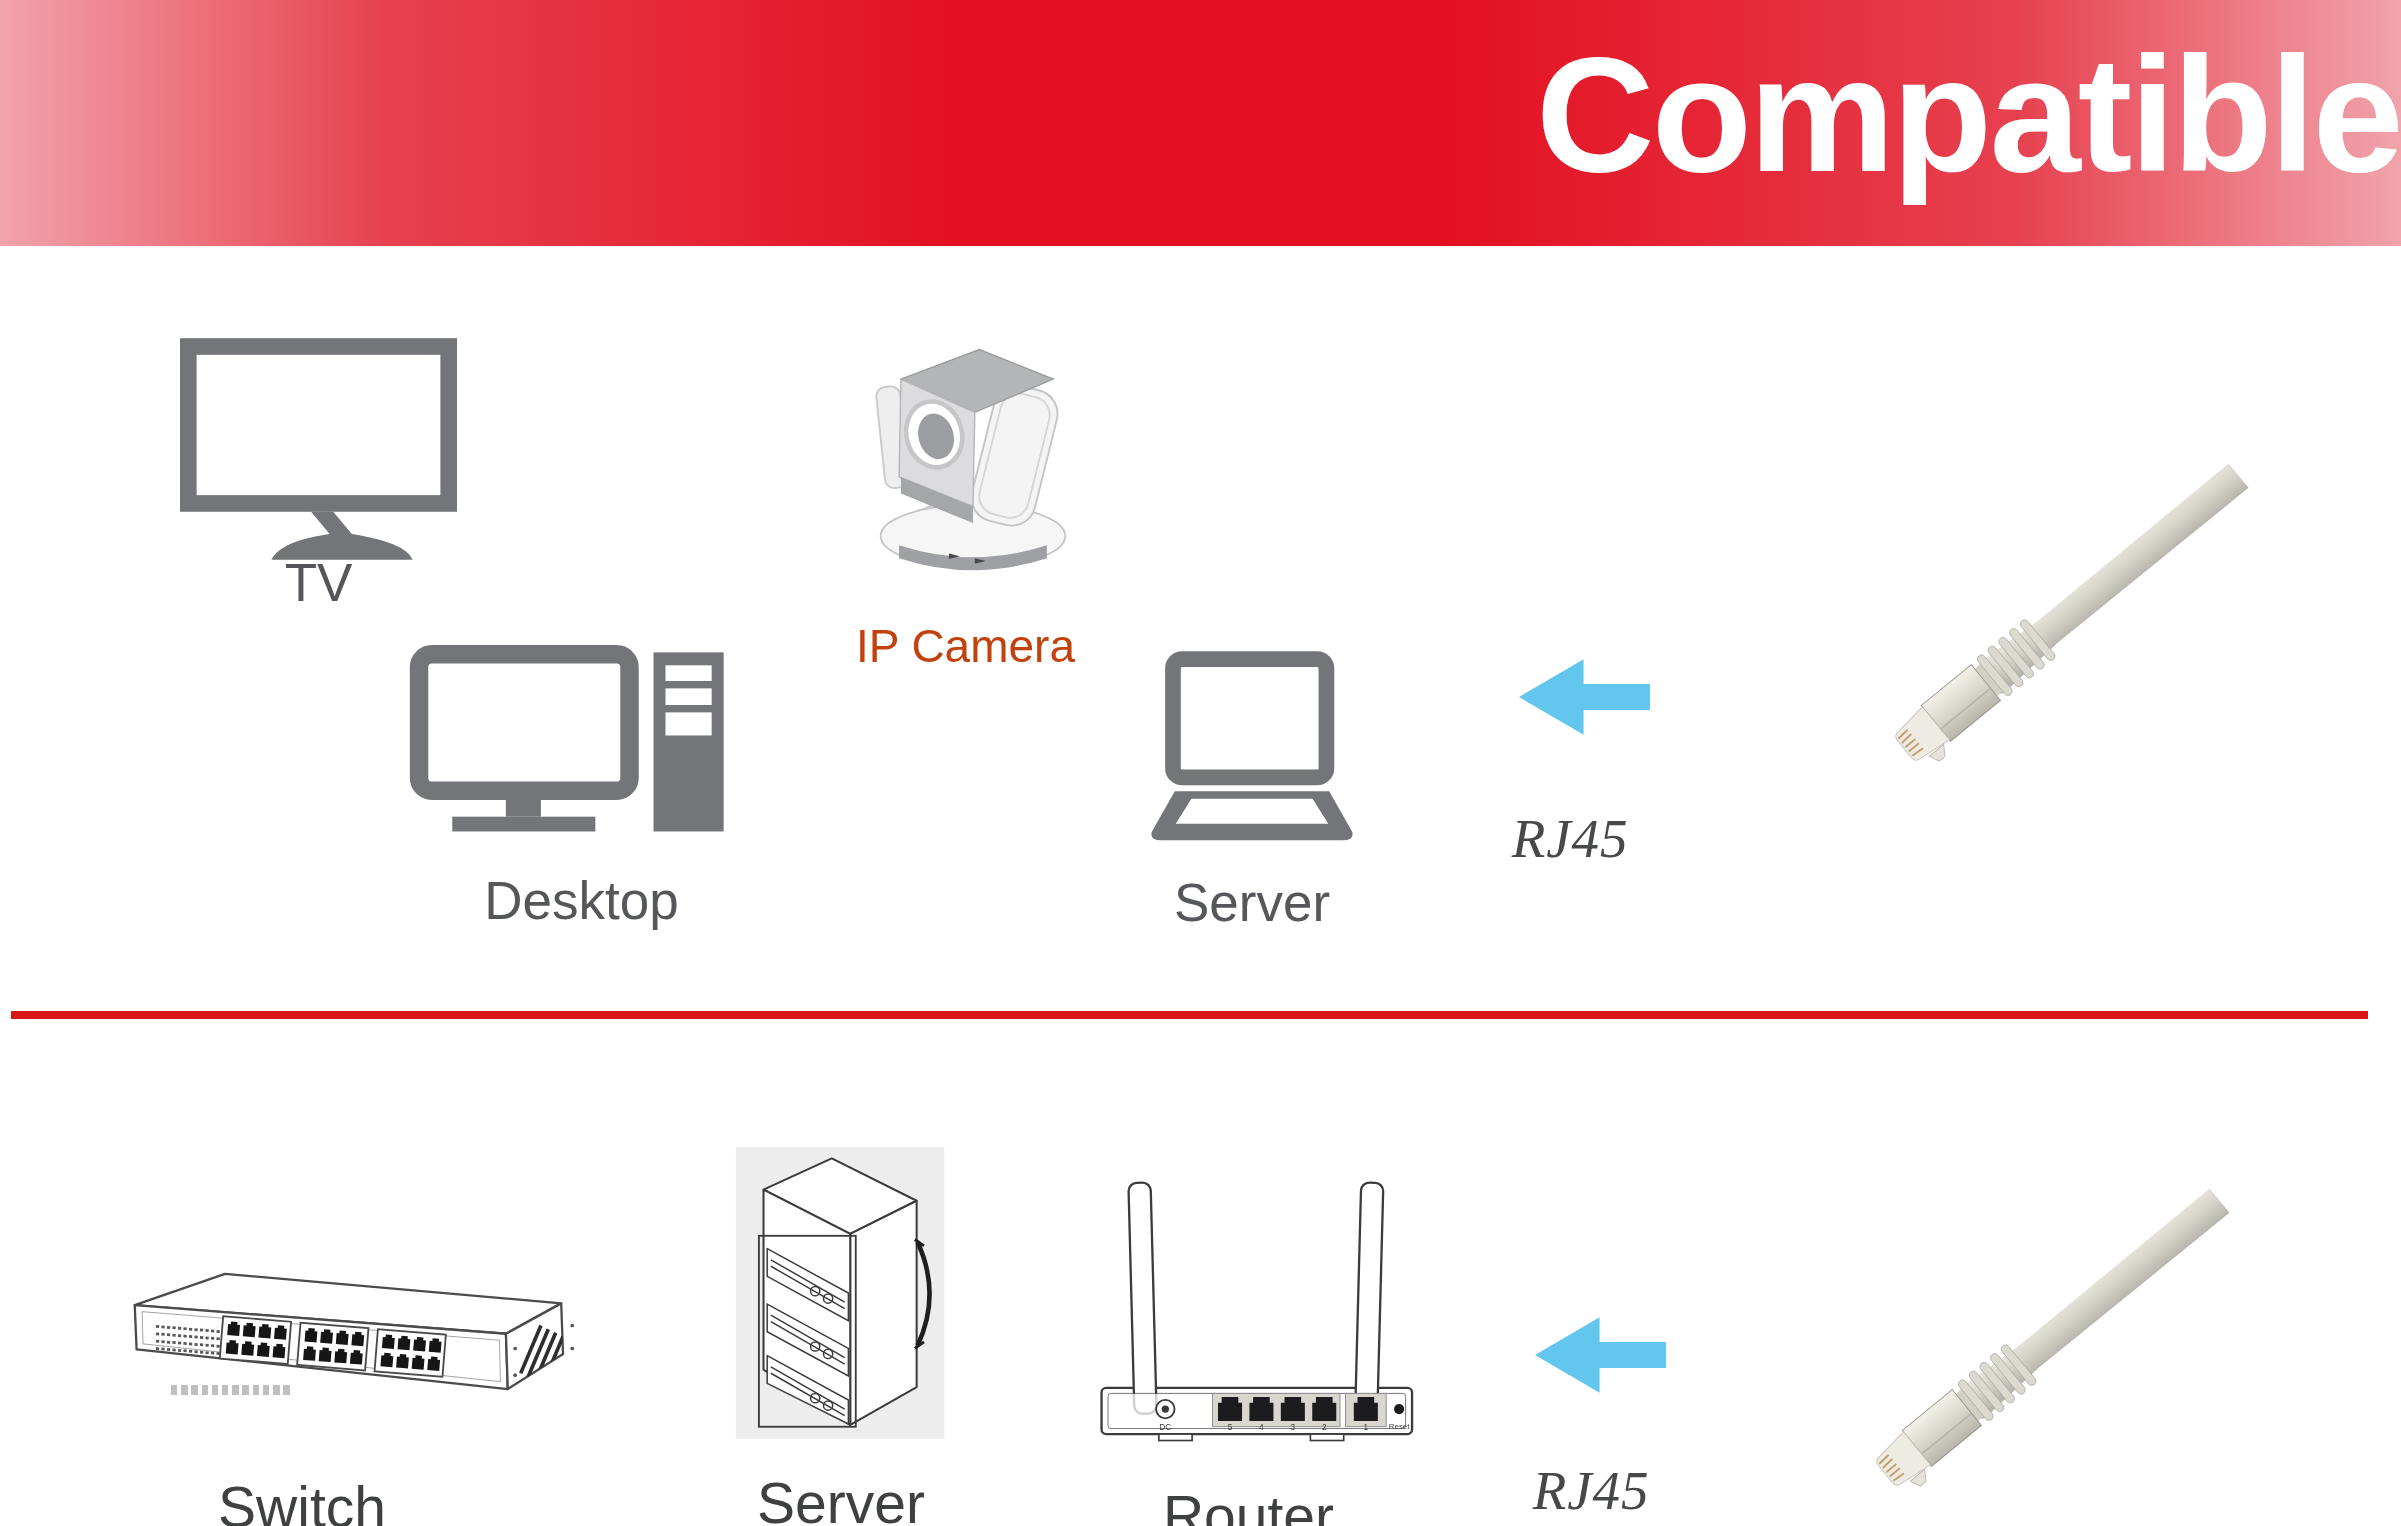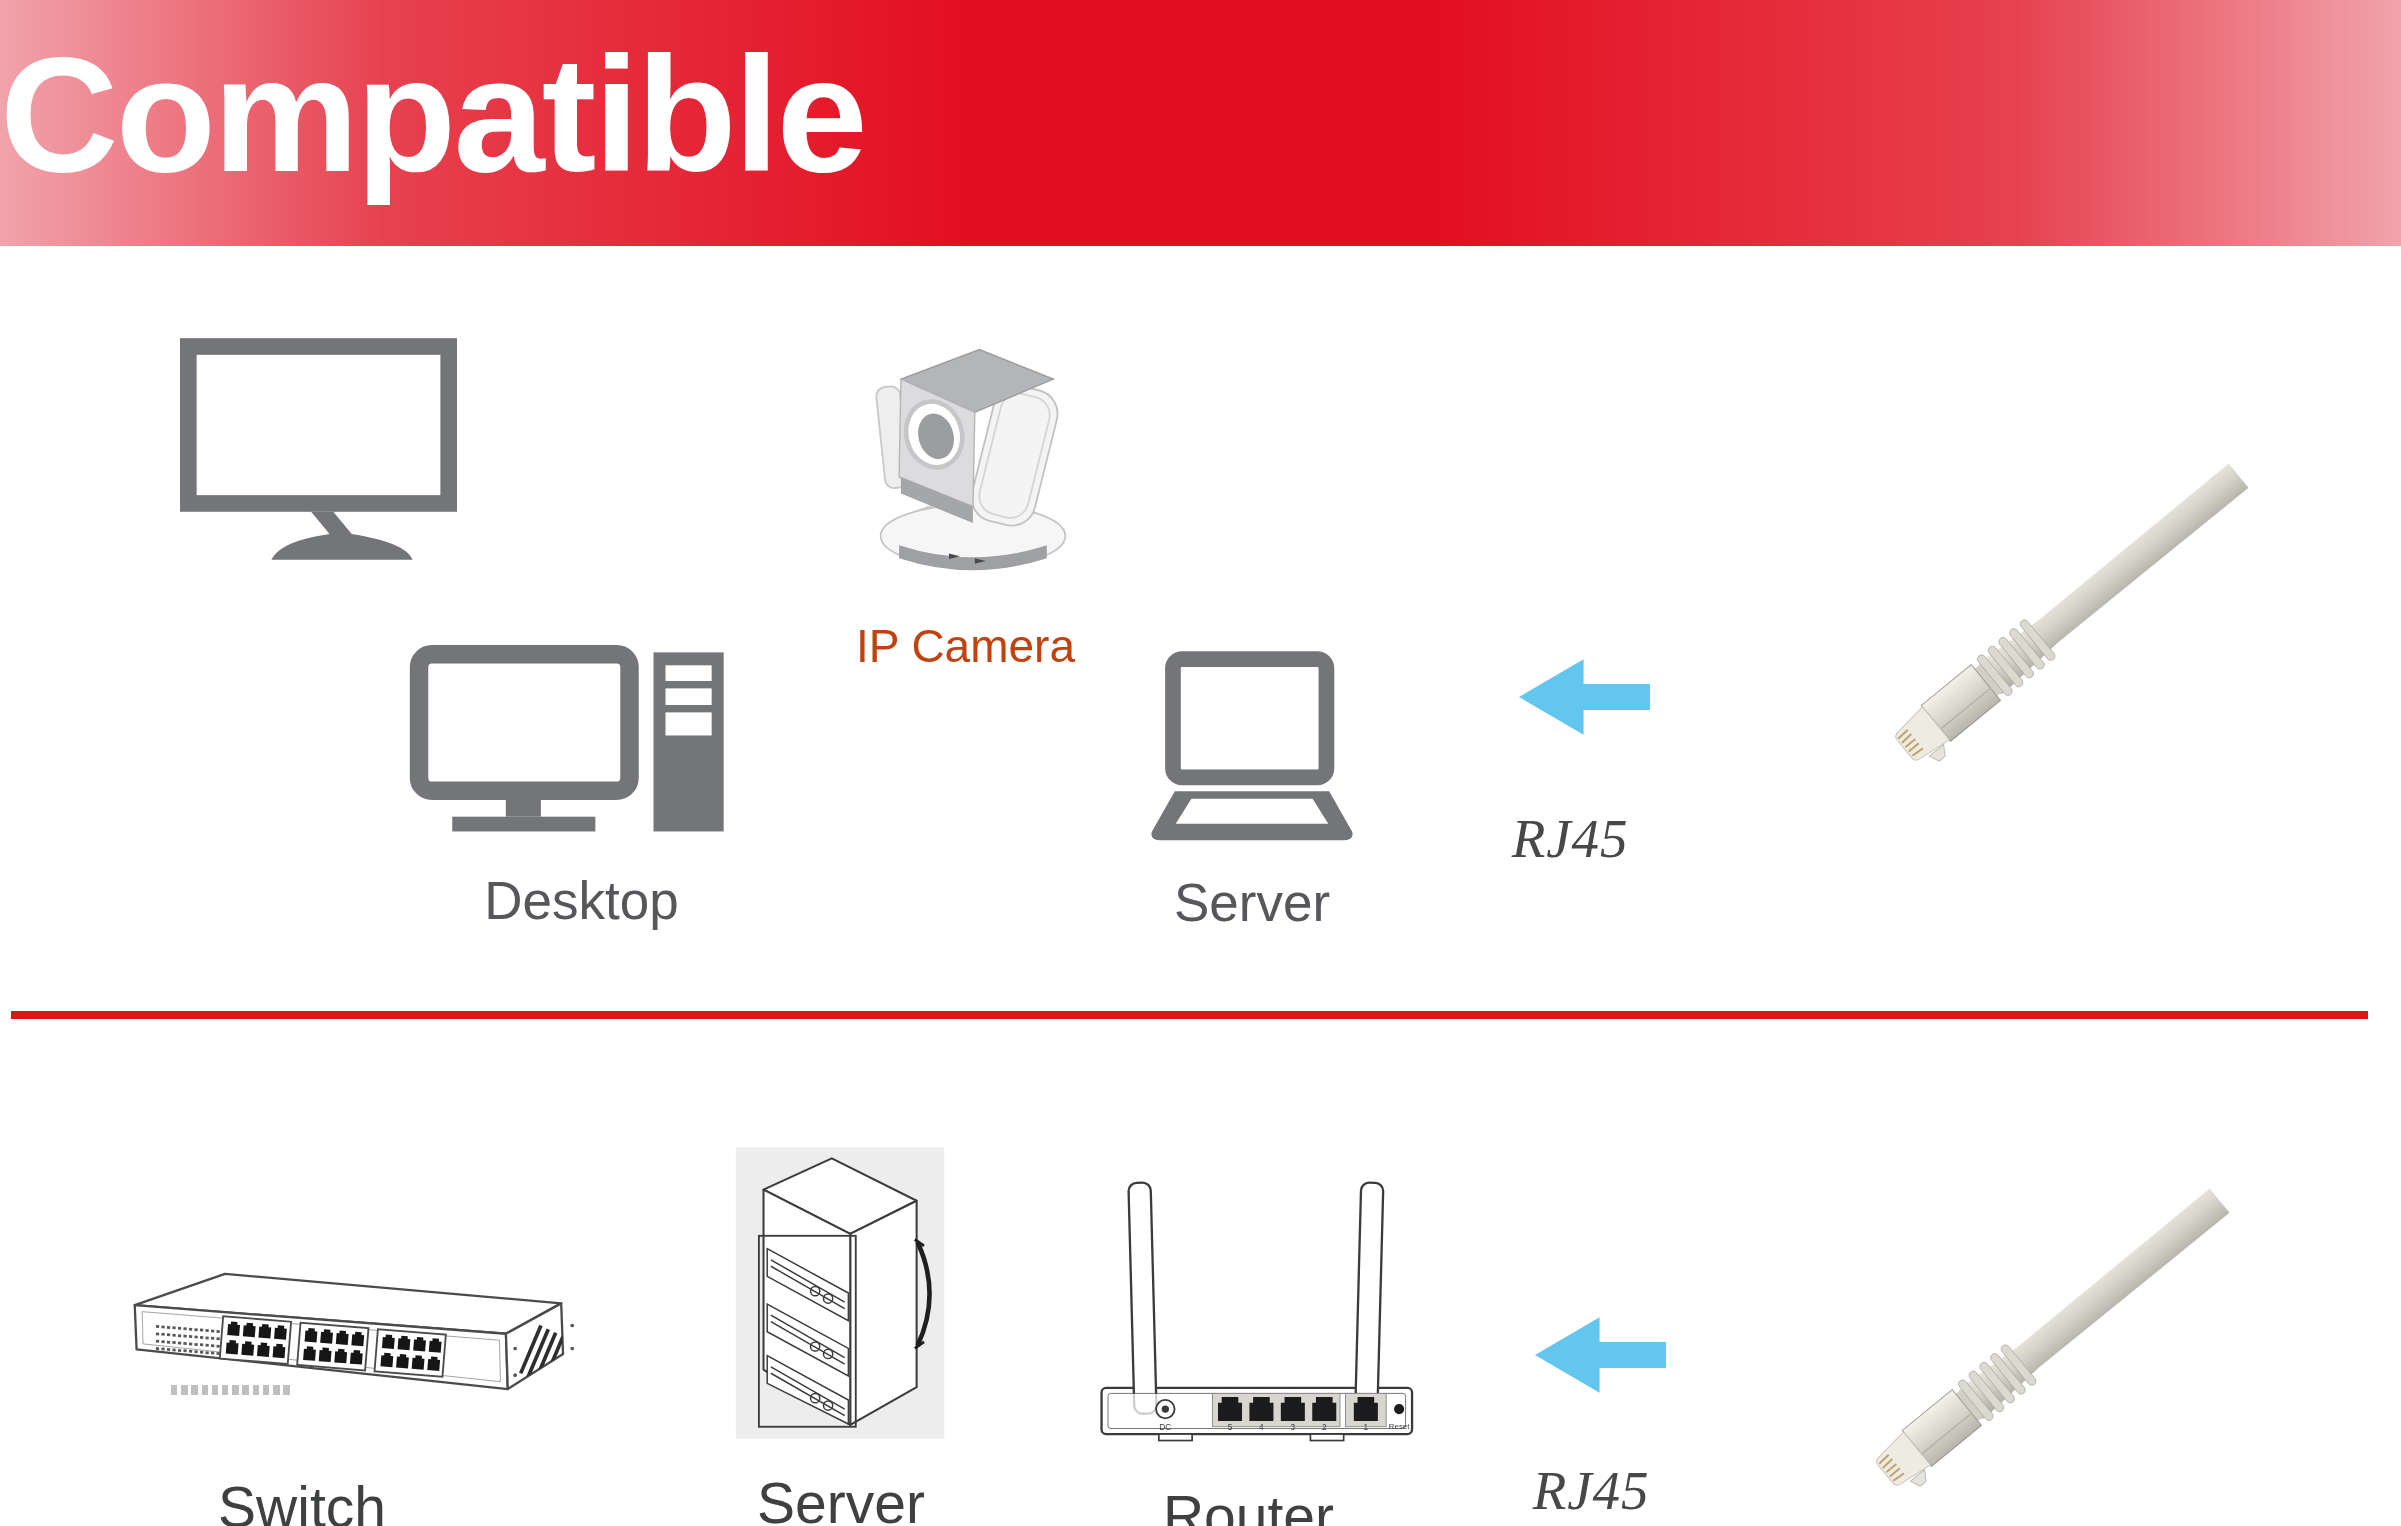--- a/index.html
+++ b/index.html
@@ -1,21 +1,21 @@
 <!DOCTYPE html>
 <html style="font-size:14.8px"><head>
 <meta charset="utf-8">
 <style>
   html,body{margin:0;padding:0;background:#ffffff;}
   #canvas{position:relative;width:2401px;height:1527px;background:#ffffff;overflow:hidden;
           font-family:"Liberation Sans",sans-serif;}
   .abs{position:absolute;}
   .banner{left:0;top:0;width:2401px;height:246px;
           background:linear-gradient(90deg,#f1a3ab 0%,#e7414f 16%,#e30f20 40%,#e30f20 60%,#e7414f 84%,#f1a3ab 100%);
-          display:flex;align-items:center;justify-content:flex-start;}
+          display:flex;align-items:center;justify-content:flex-end;}
   .banner h1{margin:0;padding-bottom:16.6px;font-size:164px;font-weight:700;color:#ffffff;letter-spacing:-2.8px;}
   .lbl{font-size:53px;color:#56575a;text-align:center;}
   .lbl-sm{font-size:46px;color:#c2410c;text-align:center;}
   .lbl-dark{font-size:57px;color:#3f4042;text-align:center;}
   .rj45{font-family:"Liberation Serif",serif;font-size:55px;color:#47484a;text-align:center;letter-spacing:0.9px;font-style:italic;}
   .divider{left:11px;top:1011px;width:2357px;height:8.3px;background:#da1717;}
   .smudge{left:171px;top:1385px;width:122px;height:10.2px;opacity:.55;
           background:repeating-linear-gradient(90deg,#8a8a8c 0 6.5px,#ffffff00 6.5px 10.2px);}
   svg{display:block;}
 </style>
@@ -25,20 +25,21 @@
 <div id="canvas">
 
   <div class="abs banner">
     <h1>Compatible</h1>
   </div>
 
   <svg class="abs" style="left:180px;top:338px" width="277" height="270" viewBox="0 0 300 292">
     <rect x="9" y="9" width="282" height="170" fill="#ffffff" stroke="#737578" stroke-width="18"></rect>
     <path d="M142,188 L166,188 L186,212 C224,218 247,227 252,240 L99,240 C106,226 127,217 162,212 Z" fill="#737578"></path>
   </svg>
+  <div class="abs lbl" style="left:180px;top:552px;width:277px">TV</div>
 
   <svg class="abs" style="left:864px;top:331px" width="217" height="242" viewBox="0 0 235 262">
     <path d="M20,216 Q118,148 216,216 L216,224 L20,224 Z" fill="#fbfbfc" stroke="#cccccd" stroke-width="2"></path>
     <ellipse cx="118" cy="222" rx="100" ry="34" fill="#f6f6f7" stroke="#c6c6c8" stroke-width="2"></ellipse>
     <rect x="18" y="60" width="26" height="110" rx="10" transform="rotate(-6 31 115)" fill="#eeeeef" stroke="#c9c9cb" stroke-width="2"></rect>
     <rect x="128" y="60" width="70" height="150" rx="26" transform="rotate(14 163 135)" fill="#f4f4f5" stroke="#c3c3c5" stroke-width="2"></rect>
     <rect x="136" y="68" width="54" height="134" rx="20" transform="rotate(14 163 135)" fill="none" stroke="#d5d5d7" stroke-width="2"></rect>
     <polygon points="40,52 125,20 205,52 120,88" fill="#b4b5b7" stroke="#9a9b9d" stroke-width="1.5"></polygon>
     <polygon points="40,52 120,88 118,190 38,158" fill="#dcdcde" stroke="#b5b5b7" stroke-width="1.5"></polygon>
     <polygon points="40,158 118,190 118,208 40,176" fill="#a5a6a8"></polygon>

